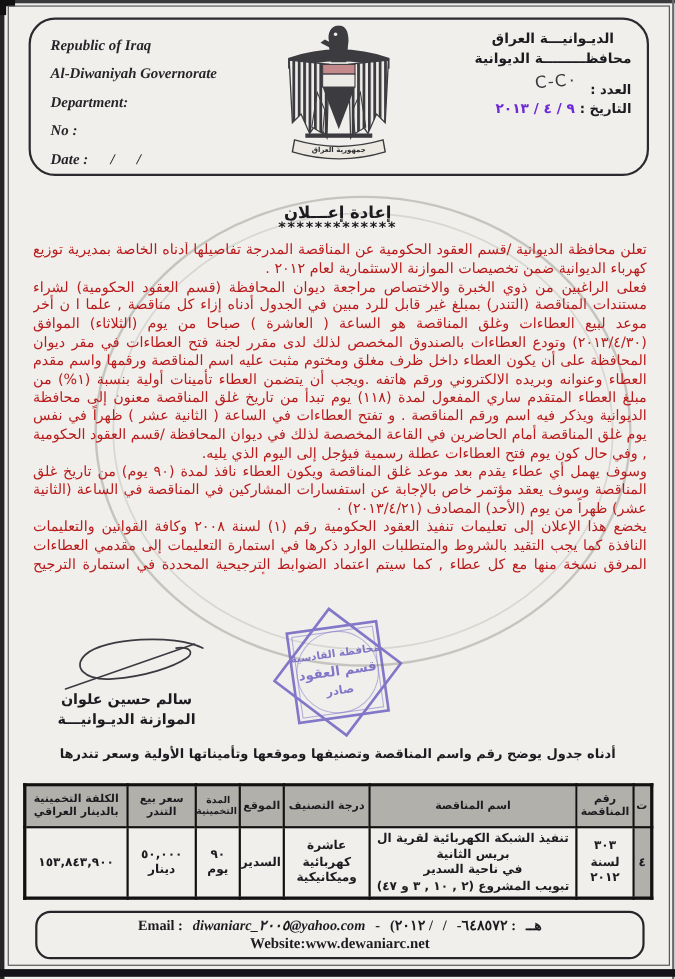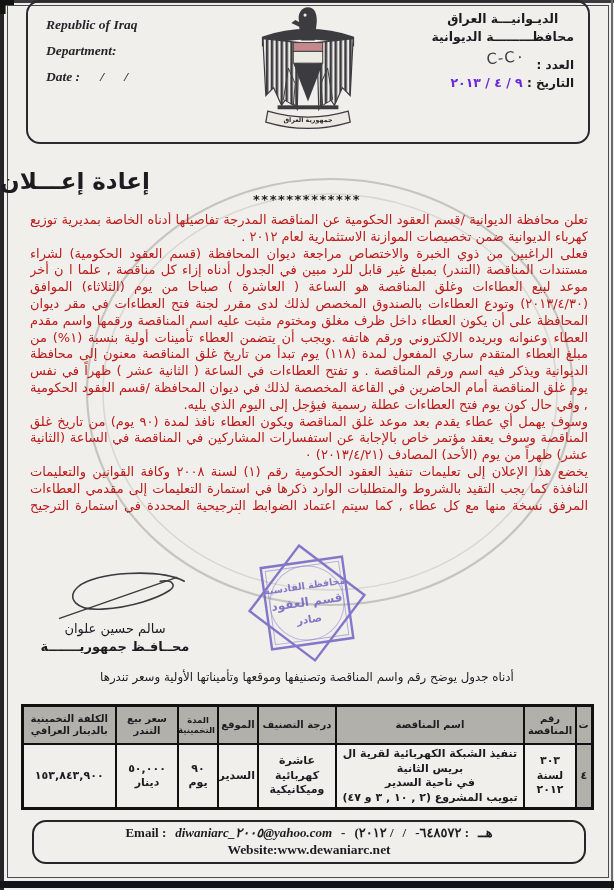--- a/index.html
+++ b/index.html
@@ -9,49 +9,49 @@
   .edge-left{position:absolute;left:0;top:0;bottom:0;width:4px;background:#26262a;}
   .edge-top{position:absolute;left:0;right:0;top:0;height:3px;background:#3a3a3e;}
   .edge-right{position:absolute;right:1px;top:0;bottom:0;width:2px;background:#6a6a6e;}
   .edge-bottom{position:absolute;left:0;right:0;bottom:2px;height:7px;background:#141418;}
   .inner-frame{position:absolute;inset:5px 5px 12px 7px;border:1px solid #4a4a4e;pointer-events:none;}
   .corner-mark{position:absolute;left:0;top:0;width:14px;height:14px;background:#111;
     clip-path:polygon(0 0,100% 0,100% 40%,40% 40%,40% 100%,0 100%);}
   
   .watermark{position:absolute;left:0;top:0;pointer-events:none;}
   
-  .letterhead{position:relative;margin:0 24px 0 26px;height:140px;border:2px solid #2b2b2f;
-    border-radius:14px;}
+  .letterhead{position:relative;margin:16px 24px 0 26px;height:140px;border:2px solid #2b2b2f;
+    border-radius:24px;}
   .en-block{position:absolute;left:18px;top:10px;font-family:"Liberation Serif",serif;
     font-style:italic;font-weight:bold;font-size:13.5px;color:#26262a;}
   .en-line{line-height:26px;white-space:pre;}
   .emblem-wrap{position:absolute;left:50%;top:5px;transform:translateX(-50%);}
   .ar-block{position:absolute;right:14px;top:8px;direction:rtl;text-align:center;
     font-weight:bold;font-size:12.5px;line-height:18px;}
   .meta{margin-top:10px;text-align:right;font-size:12px;direction:rtl;}
   .meta-row{line-height:17px;}
   .hand{display:inline-block;font-weight:normal;font-size:15px;color:#3a3a40;
     transform:rotate(-5deg) translate(-8px,-7px);letter-spacing:1px;}
   .hand-date{display:inline-block;font-size:12.5px;color:#6d28d9;letter-spacing:1px;}
   
-  .title{margin-top:24px;text-align:left;font-size:23px;font-weight:bold;letter-spacing:.5px;direction:rtl;position:relative;}
+  .title{margin-top:24px;text-align:center;font-size:15px;font-weight:bold;letter-spacing:.5px;direction:rtl;position:relative;}
   .stars{text-align:center;font-size:13px;font-weight:bold;letter-spacing:1.5px;line-height:12px;position:relative;}
   
   .content{position:relative;margin:6px 26px 0 30px;height:302px;overflow:hidden;direction:rtl;
     text-align:justify;font-size:13px;line-height:16.8px;font-weight:normal;color:#b91c1c;}
   .content p{margin:0;}
   
   .sign-zone{position:relative;height:156px;}
   .signature{position:absolute;left:30px;top:56px;width:170px;text-align:center;direction:rtl;}
   .sig-scribble{display:block;margin:0 0 -4px 4px;}
-  .sig-name{font-size:13px;font-weight:normal;line-height:18px;}
+  .sig-name{font-size:13px;font-weight:bold;line-height:18px;}
   .sig-title{font-size:13px;font-weight:bold;line-height:18px;}
   .stamp{position:absolute;left:246px;top:28px;opacity:.85;}
   
-  .table-caption{text-align:center;direction:rtl;font-size:11.8px;font-weight:normal;}
+  .table-caption{text-align:center;direction:rtl;font-size:11.8px;font-weight:bold;}
   table.tender{margin:20px auto 0;width:570px;border-collapse:collapse;border:3px solid #111;
     direction:rtl;text-align:center;font-weight:bold;table-layout:fixed;}
   table.tender th,table.tender td{border:2px solid #111;white-space:pre-line;padding:1px 2px;overflow:hidden;}
   table.tender th{background:#b2b0ab;font-size:10px;line-height:12.5px;height:34px;}
   table.tender th.th-small{font-size:8.5px;line-height:10.5px;}
   table.tender td{font-size:11px;line-height:14.5px;height:60px;}
   td.serial-cell{background:#b2b0ab;}
   td.name-cell{font-size:11.3px;}
   td.cost-cell{font-size:12px;letter-spacing:1.5px;}
   
@@ -76,21 +76,23 @@
 
   <svg class="watermark" width="614" height="890" viewBox="0 0 614 890">
     <ellipse cx="330" cy="392" rx="243" ry="213" fill="none" stroke="#b4b2ad" stroke-width="2.2" opacity="0.7"></ellipse>
     <ellipse cx="330" cy="392" rx="227" ry="198" fill="none" stroke="#c3c1bc" stroke-width="1.5" opacity="0.55"></ellipse>
   </svg>
 
   <div class="letterhead">
 
     <div class="en-block">
       <div class="en-line">Republic of Iraq</div>
+      <div class="en-line">Al-Diwaniyah Governorate</div>
       <div class="en-line">Department:</div>
+      <div class="en-line">No :</div>
       <div class="en-line">Date :      /      /</div>
     </div>
 
     <div class="emblem-wrap">
       <svg width="104" height="128" viewBox="0 0 106 130">
         <defs>
           <pattern id="feath" width="5" height="6" patternUnits="userSpaceOnUse">
             <rect width="5" height="6" fill="#efeeea"></rect>
             <rect width="2.6" height="6" fill="#3c3c40"></rect>
           </pattern>
@@ -138,21 +140,21 @@
   </div>
 
   <div class="sign-zone">
 
     <div class="signature">
       <svg class="sig-scribble" width="158" height="54" viewBox="0 0 160 58">
         <path d="M148 12 C120 -2 52 2 34 18 C20 30 32 44 60 42 C92 40 120 30 132 22 C140 17 136 10 122 12" stroke="#3a3a40" stroke-width="1.7" fill="none" stroke-linecap="round"></path>
         <path d="M140 8 L14 52" stroke="#3a3a40" stroke-width="1.5" fill="none" stroke-linecap="round"></path>
       </svg>
       <div class="sig-name">سالم حسين علوان</div>
-      <div class="sig-title">محــافـظ جمهوريـــــــة</div>
+      <div class="sig-title">الموازنة الديـوانيـــة</div>
     </div>
 
     <div class="stamp">
       <svg width="122" height="122" viewBox="0 0 122 122">
         <g transform="rotate(-8 61 61)" stroke="#6f63c2" fill="none">
           <rect x="20" y="20" width="82" height="82" stroke-width="2.4"></rect>
           <path d="M61 3 L119 61 L61 119 L3 61 Z" stroke-width="2.4"></path>
           <rect x="24" y="24" width="74" height="74" stroke-width="1" opacity="0.55"></rect>
           <circle cx="61" cy="61" r="37" stroke-width="1" opacity="0.5"></circle>
         </g>

